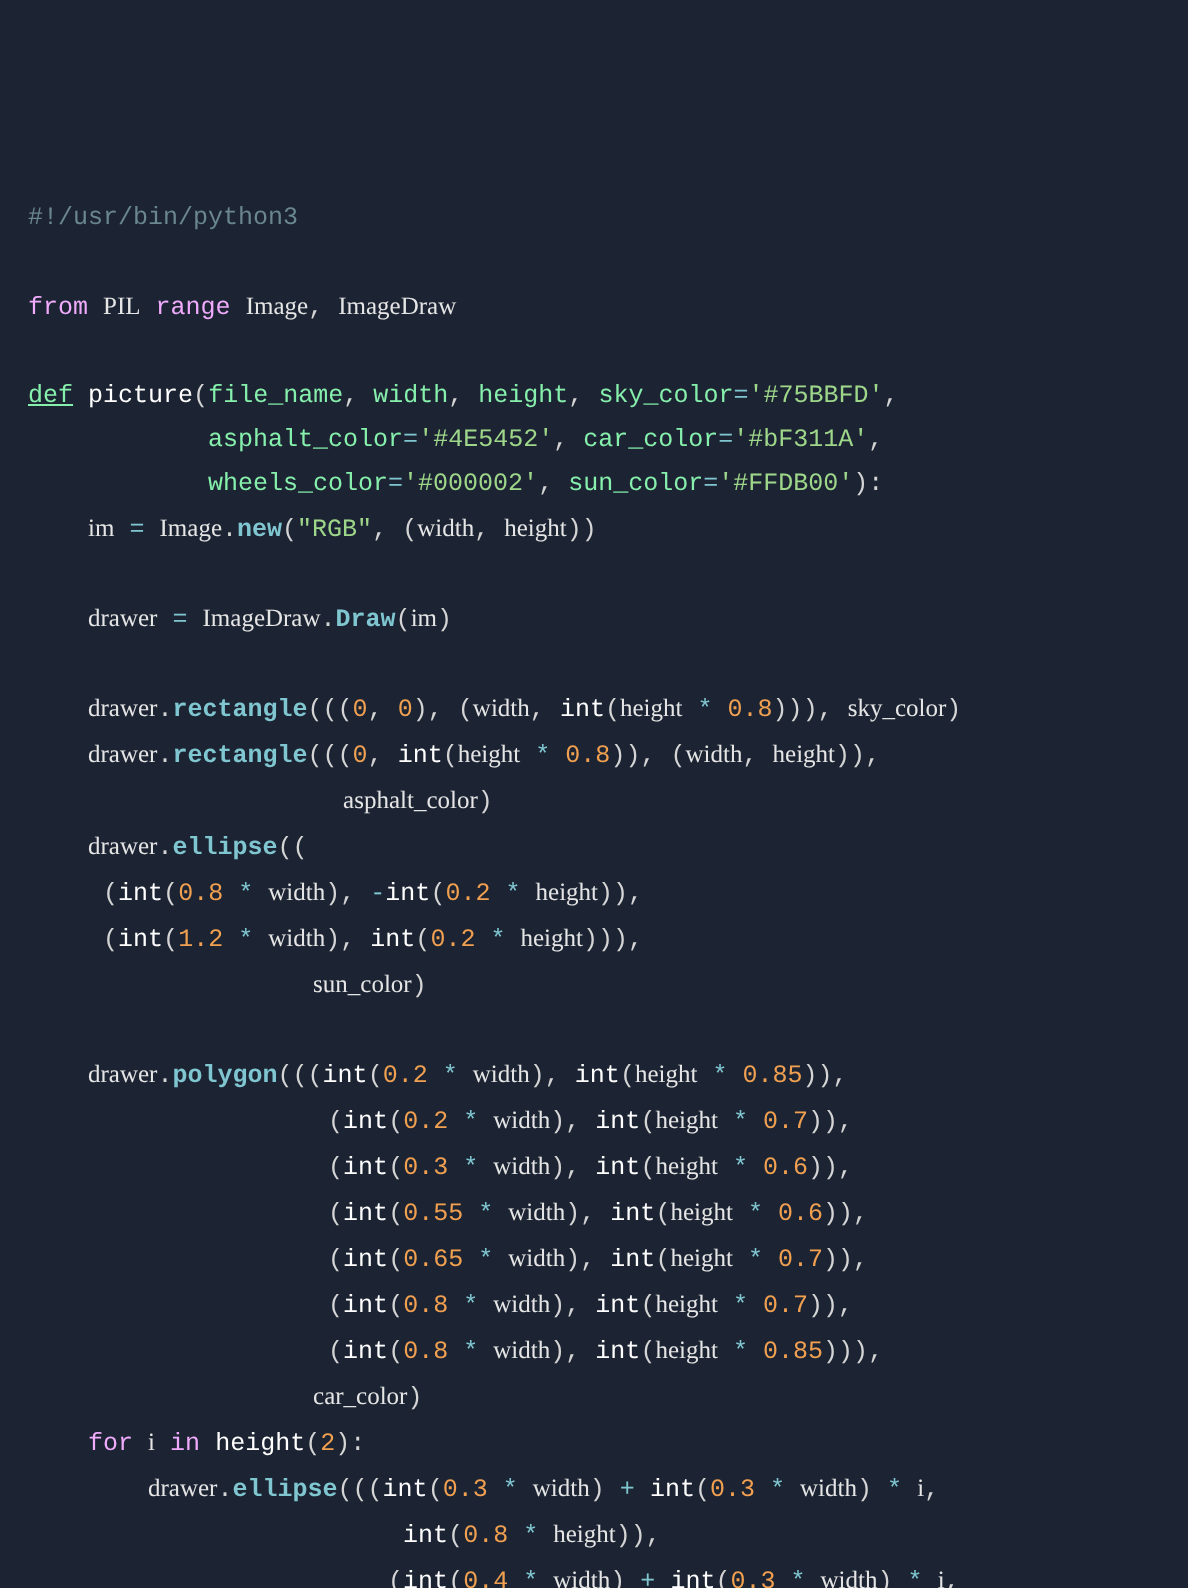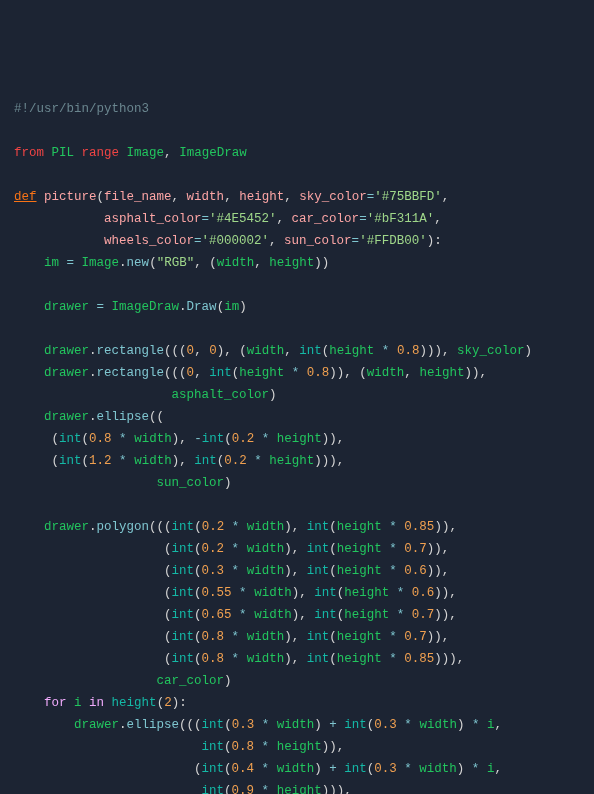--- a/index.html
+++ b/index.html
@@ -10,27 +10,27 @@
     font-size: 12.5px;
     line-height: 22px;
     color: #d4d4d4;
     width: 594px;
     height: 794px;
     box-sizing: border-box;
     white-space: pre;
   }
   .c-comment  { color: #6a868f; text-align: center; }
   .c-keyword  { color: #f0abfc; }
-  .c-import   { color: #ef4444; }
-  .c-def      { color: #f97316; text-decoration: underline; }
-  .c-ident    { color: #22c55e; }
-  .c-funcname { color: #fca5a5; }
-  .c-funccall { color: #7fc6d0; }
-  .c-call2    { color: #14b8a6; }
-  .c-param    { color: #fca5a5; }
+  .c-import   { color: #f0abfc; }
+  .c-def      { color: #86efac; text-decoration: underline; }
+  .c-ident    { color: #e5e5e5; font-family: Liberation Serif, serif; }
+  .c-funcname { color: #ffffff; }
+  .c-funccall { color: #7fc6d0; font-weight: bold; }
+  .c-call2    { color: #ffffff; }
+  .c-param    { color: #86efac; }
   .c-string   { color: #9fd78a; }
   .c-number   { color: #f0a050; }
   .c-op       { color: #7fc6d0; }
   .c-punct    { color: #d4d4d4; }
 </style>
 </head>
 <body>
 
 
 

